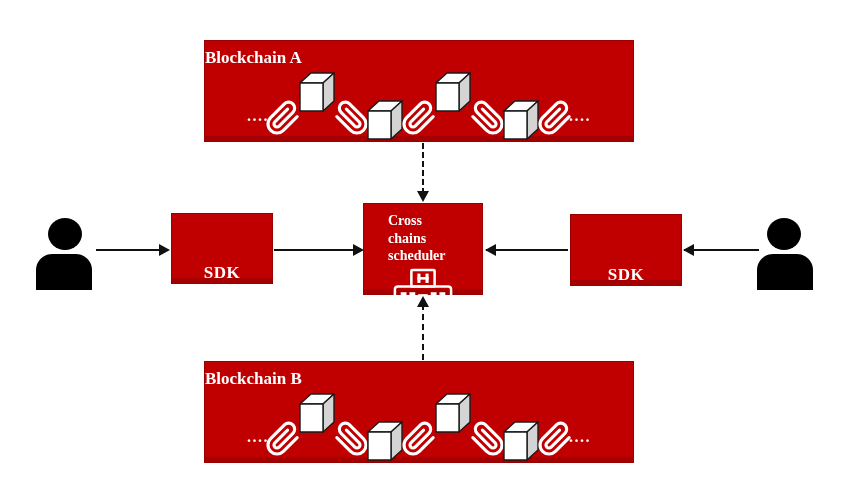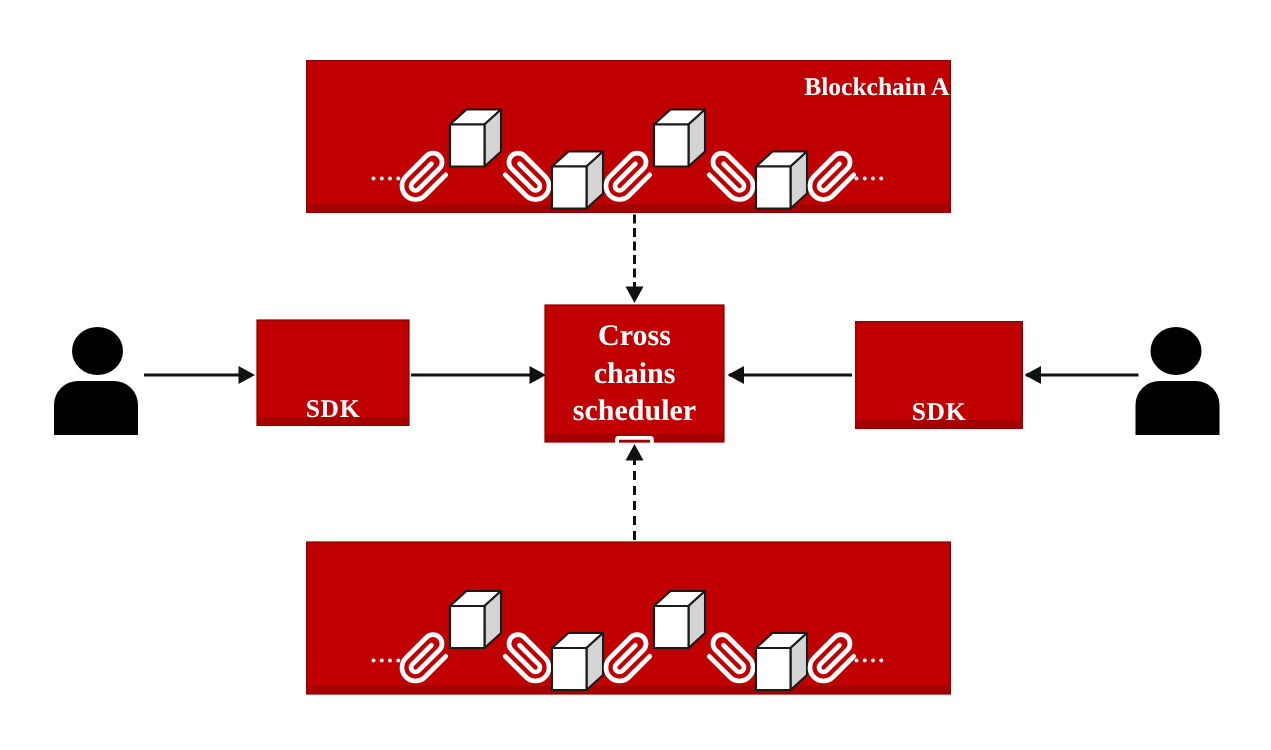--- a/index.html
+++ b/index.html
@@ -24,26 +24,26 @@
     box-shadow:inset 0 -5px 0 rgba(0,0,0,.14);
   }
   #bcA{left:204px;top:40px;width:430px;height:102px;}
   #bcB{left:204px;top:361px;width:430px;height:102px;}
   #sched{left:363px;top:203px;width:120px;height:92px;display:flex;flex-direction:column;align-items:center;}
   #sdkL{left:171px;top:213px;width:102px;height:71px;}
   #sdkR{left:570px;top:214px;width:112px;height:72px;}
   .sdk{display:flex;align-items:flex-end;justify-content:center;}
   .sdk-label{color:var(--white);font-weight:bold;font-size:17px;letter-spacing:.5px;}
   .bc-title{
-    position:absolute;top:7px;left:0;right:0;text-align:right;
+    position:absolute;top:7px;left:0;right:0;text-align:left;
     color:var(--white);font-weight:bold;font-size:17px;
   }
   .sched-title{
-    margin-top:8px;text-align:center;color:var(--white);
-    font-weight:bold;font-size:20px;line-height:1.25;padding:0 24px;
+    margin-top:8px;text-align:left;color:var(--white);
+    font-weight:bold;font-size:14px;line-height:1.25;padding:0 24px;
   }
   .building{width:62px;height:46px;margin-top:3px;}
   .building svg{width:100%;height:100%;display:block;}
   
   .chain-row{
     position:absolute;left:0;right:0;top:34px;bottom:0;
     display:flex;align-items:center;justify-content:center;
   }
   .chain-row .dots{
     color:var(--white);font-weight:bold;font-size:16px;letter-spacing:1.5px;
@@ -144,20 +144,21 @@
         <span class="clip-up">
   <svg viewBox="0 0 24 24" xmlns="http://www.w3.org/2000/svg">
     <path d="M21.44 11.05l-9.19 9.19a6 6 0 0 1-8.49-8.49l9.19-9.19a4 4 0 0 1 5.66 5.66l-9.2 9.19a2 2 0 0 1-2.83-2.83l8.49-8.48" fill="none" stroke="#ffffff" stroke-width="2.1" stroke-linecap="round" stroke-linejoin="round"></path>
   </svg>
 </span>
         <span class="dots">....</span>
       </div>
   </section>
 
   <section class="redbox" id="bcB">
+    <div class="bc-title">Blockchain B</div>
     <div class="chain-row">
         <span class="dots">....</span>
         <span class="clip-up">
   <svg viewBox="0 0 24 24" xmlns="http://www.w3.org/2000/svg">
     <path d="M21.44 11.05l-9.19 9.19a6 6 0 0 1-8.49-8.49l9.19-9.19a4 4 0 0 1 5.66 5.66l-9.2 9.19a2 2 0 0 1-2.83-2.83l8.49-8.48" fill="none" stroke="#ffffff" stroke-width="2.1" stroke-linecap="round" stroke-linejoin="round"></path>
   </svg>
 </span>
         <span class="cube-up">
   <svg viewBox="0 0 40 44" xmlns="http://www.w3.org/2000/svg">
     <polygon points="3,13 14,3 37,3 26,13" fill="#ffffff" stroke="#1a1a1a" stroke-width="1.4" stroke-linejoin="round"></polygon>

